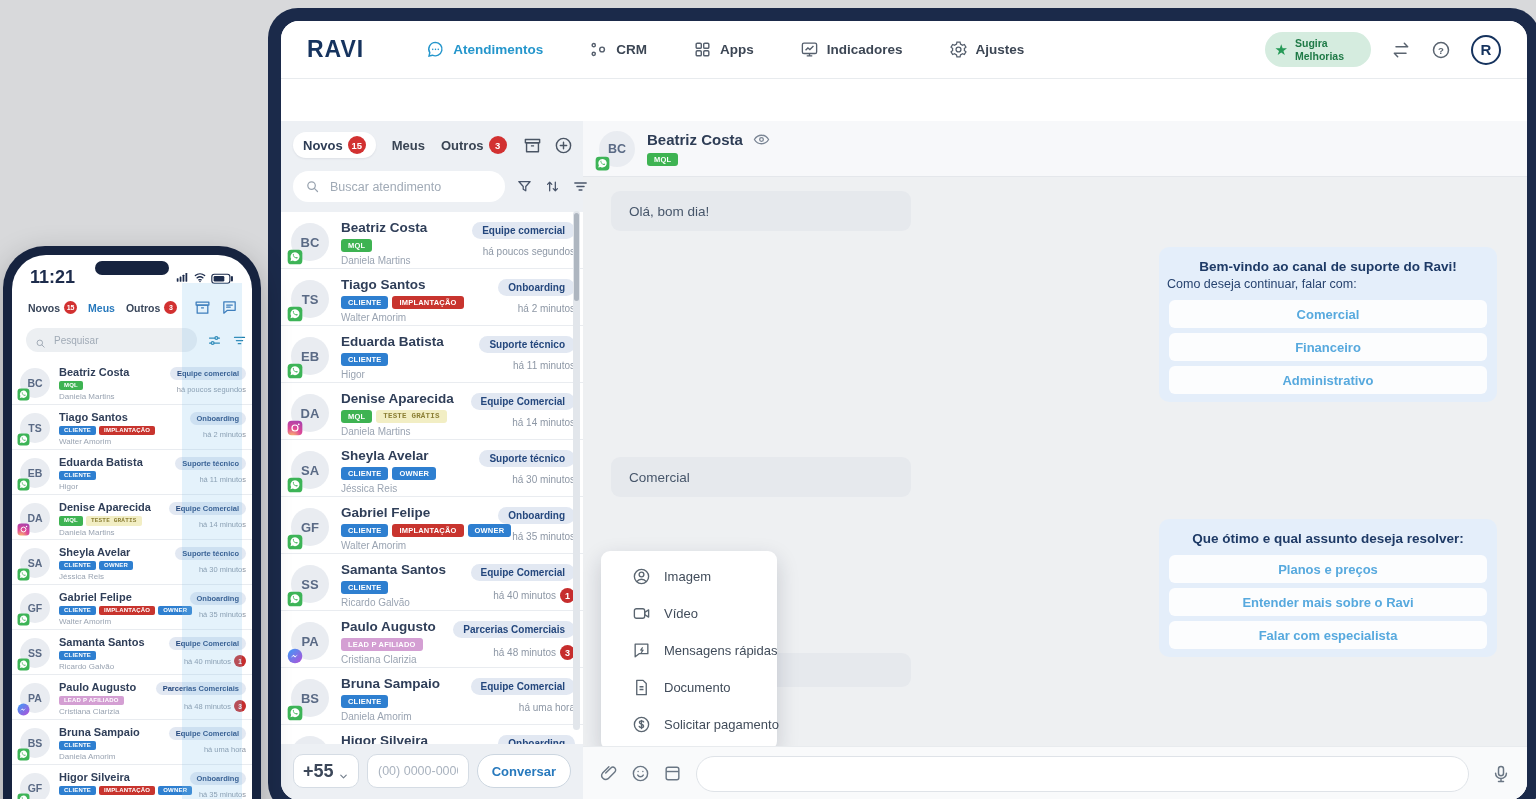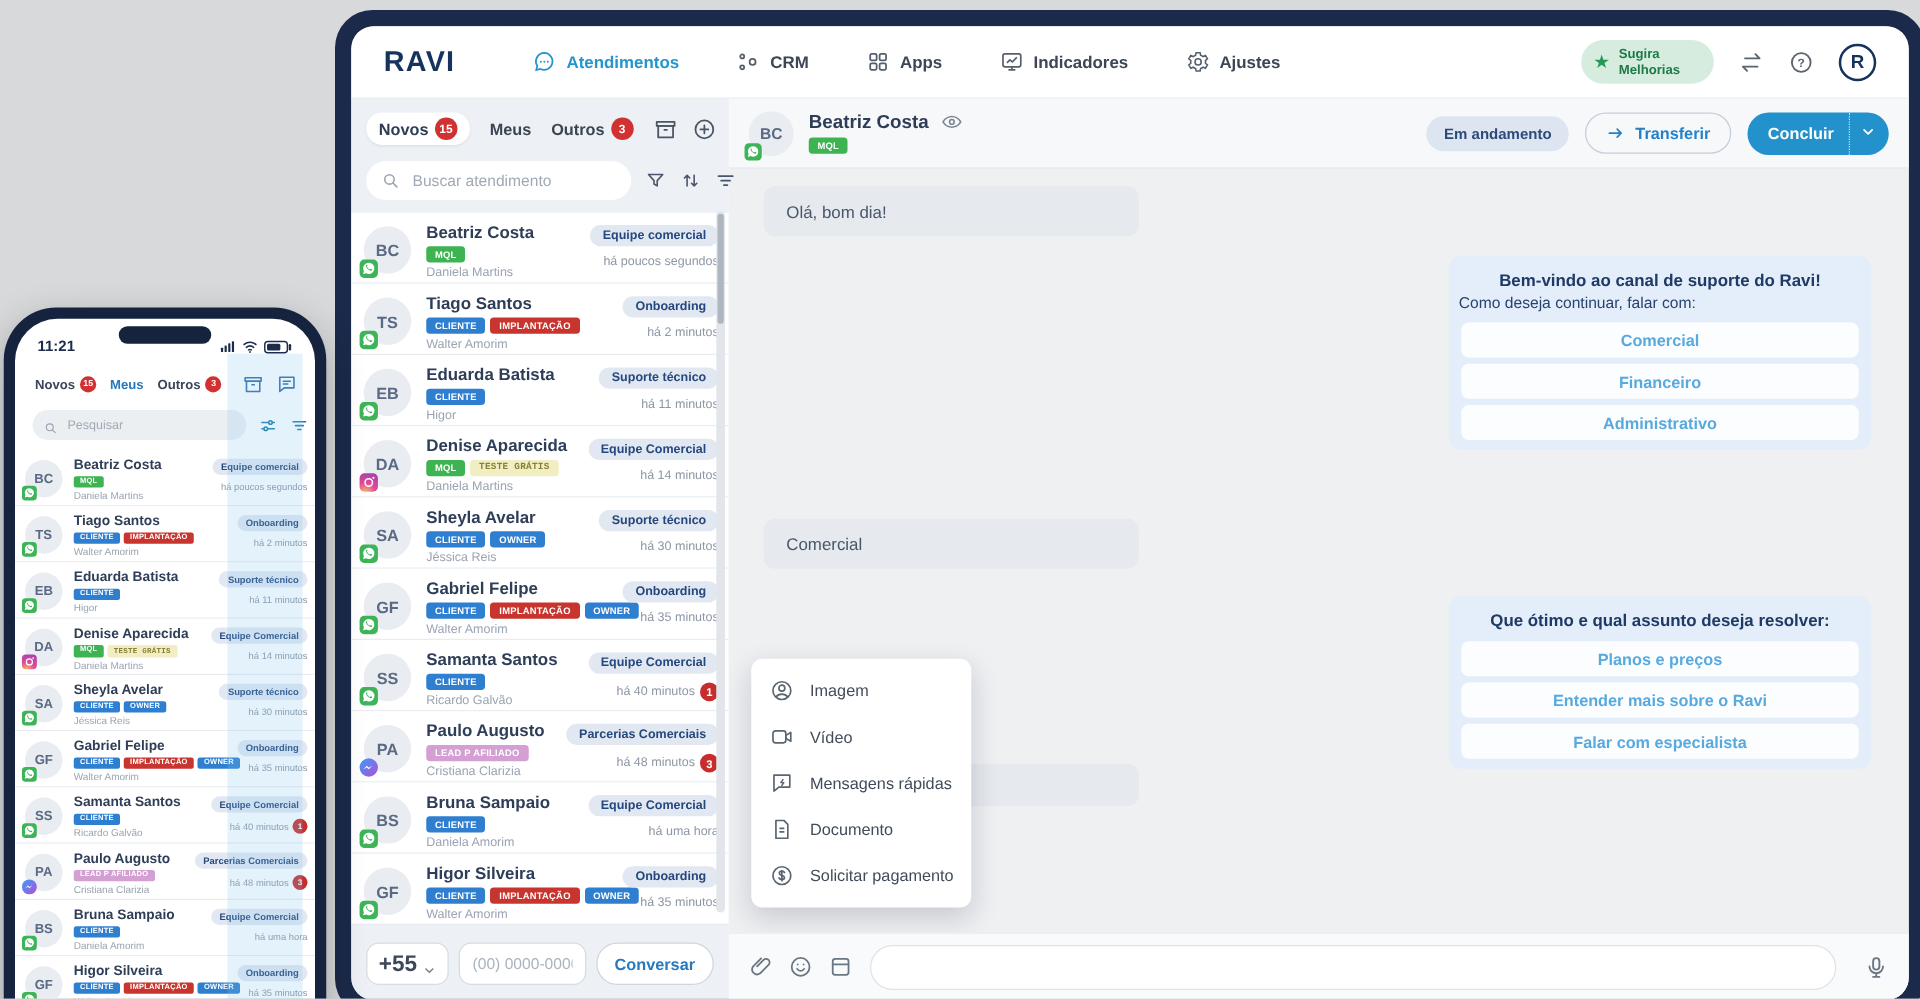--- a/index.html
+++ b/index.html
@@ -3,21 +3,21 @@
 <meta charset="utf-8">
 <style>
   html,body{margin:0;padding:0;background:#c9cacc;font-family:"Liberation Sans",sans-serif;}
   *{box-sizing:border-box;}
   .stage{position:relative;width:1536px;height:799px;overflow:hidden;background:#d8d9db;}
 
   
   .desktop-frame{position:absolute;left:268px;top:8px;width:1272px;height:805px;
     background:#1b2a4a;border-radius:30px;padding:13px;z-index:1;}
   .desktop-screen{width:100%;height:100%;background:#fff;border-radius:18px;overflow:hidden;
-    display:flex;flex-direction:column;}
+    display:flex;flex-direction:column;gap:42px;}
 
   
   .navbar{height:58px;flex:none;display:flex;align-items:center;padding:0 26px;background:#fff;
     border-bottom:1px solid #e8ebee;}
   .logo{font-size:23px;font-weight:800;color:#16335e;letter-spacing:1px;}
   .nav-items{display:flex;align-items:center;gap:46px;margin-left:62px;}
   .nav-item{display:flex;align-items:center;gap:8px;font-size:13.5px;font-weight:600;color:#3c4654;cursor:pointer;}
   .nav-item .nico{width:19px;height:19px;color:#555f6d;display:flex;}
   .nav-item .nico svg{width:100%;height:100%;}
   .nav-item.active{color:#2596cc;font-weight:700;}
@@ -114,22 +114,22 @@
     display:flex;align-items:center;padding:0 18px;font-size:13.5px;color:#47566a;}
   .msg-1{top:14px;} .msg-2{top:280px;} .msg-3{top:476px;height:34px;min-height:34px;}
   .bot-card{position:absolute;right:30px;width:338px;background:#e4eefa;border-radius:10px;padding:12px 8px 8px;}
   .card-1{top:70px;} .card-2{top:342px;}
   .bot-card-title{text-align:center;font-size:13.5px;font-weight:700;color:#1e3a66;}
   .bot-card-sub{text-align:left;font-size:12.5px;color:#27436f;margin-top:3px;}
   .card-options{margin-top:9px;display:flex;flex-direction:column;gap:5px;padding:0 2px;}
   .card-option{background:#fcfdfe;border-radius:6px;height:28px;display:flex;align-items:center;justify-content:center;
     color:#57a9de;font-weight:700;font-size:13px;cursor:pointer;}
 
-  .attach-menu{position:absolute;left:18px;top:392px;width:176px;background:#fff;border-radius:9px;
-    box-shadow:0 8px 22px rgba(20,30,55,.18);padding:7px 0;z-index:10;}
+  .attach-menu{position:absolute;left:18px;top:374px;width:176px;background:#fff;border-radius:9px;
+    box-shadow:0 8px 22px rgba(20,30,55,.18);padding:7px 16px;z-index:10;}
   .attach-item{display:flex;align-items:center;gap:13px;padding:9px 15px;cursor:pointer;}
   .attach-item .mico{width:19px;height:19px;color:#5a6570;flex:none;}
   .attach-item .mico svg{width:100%;height:100%;}
   .attach-label{font-size:13px;color:#414c5a;white-space:nowrap;}
 
   .input-bar{height:54px;flex:none;background:#f9fafb;border-top:1px solid #e8ebee;display:flex;align-items:center;padding:0 16px;}
   .input-icons{display:flex;align-items:center;gap:13px;}
   .input-icons .iconbtn{width:19px;height:19px;color:#6a7684;}
   .message-input{flex:1;height:36px;background:#fff;border:1px solid #dfe3e8;border-radius:18px;margin:0 22px 0 14px;
     padding:0 16px;font-size:13px;color:#3c4654;outline:none;font-family:inherit;}
@@ -137,21 +137,21 @@
   .mic-btn svg{width:100%;height:100%;}
 
   
   .phone-frame{position:absolute;left:3px;top:246px;width:258px;height:600px;background:#16233f;
     border-radius:42px;padding:9px;z-index:5;box-shadow:0 10px 30px rgba(0,0,0,.25);}
   .phone-screen{position:relative;width:100%;height:100%;background:#fff;border-radius:34px;overflow:hidden;
     display:flex;flex-direction:column;}
   .phone-glow{position:absolute;top:28px;right:10px;bottom:0;width:60px;background:rgba(130,198,236,.22);z-index:3;pointer-events:none;}
   .notch{position:absolute;top:6px;left:50%;transform:translateX(-50%);width:74px;height:14px;background:#16233f;border-radius:8px;}
   .status-row{height:34px;flex:none;display:flex;align-items:center;padding:10px 18px 0;}
-  .p-time{font-size:12px;font-weight:700;color:#1d2c4c;}
+  .p-time{font-size:18px;font-weight:700;color:#1d2c4c;}
   .status-icons{margin-left:auto;display:flex;align-items:center;gap:4px;color:#1d2c4c;}
   .status-icons .sico{width:14px;height:14px;}
   .status-icons .bico{width:23px;height:13px;}
   .p-tabs-row{flex:none;display:flex;align-items:center;gap:11px;padding:10px 14px 4px 16px;}
   .p-tab{display:flex;align-items:center;gap:4px;font-size:10.5px;font-weight:700;color:#39465a;cursor:pointer;}
   .p-tab.active{color:#2779bd;}
   .p-badge{background:#d23131;color:#fff;border-radius:50%;min-width:13px;height:13px;font-size:7px;font-weight:700;
     display:flex;align-items:center;justify-content:center;}
   .p-tabs-icons{margin-left:auto;display:flex;gap:10px;}
   .p-tabs-icons .iconbtn{width:17px;height:17px;color:#2b6cb0;}
@@ -615,37 +615,20 @@
             </div>
             <div class="ch-name-block">
               <div class="ch-name-row">
                 <span class="ch-name">Beatriz Costa</span>
                 <span class="eye-ico"><svg viewBox="0 0 24 24" fill="none" stroke="currentColor" stroke-width="1.8">
                       <path d="M2 12s3.5-6 10-6 10 6 10 6-3.5 6-10 6-10-6-10-6z"></path>
                       <circle cx="12" cy="12" r="2.6"></circle>
                     </svg></span>
               </div>
               <span class="tag tag-green ch-tag">MQL</span>
-            </div>
-            <div class="chat-header-right">
-              <span class="status-pill">Em andamento</span>
-              <button class="transfer-btn">
-                <span class="aico"><svg viewBox="0 0 24 24" fill="none" stroke="currentColor" stroke-width="2.2" stroke-linecap="round" stroke-linejoin="round">
-                      <path d="M4 12h15M14 7l5 5-5 5"></path>
-                    </svg></span>
-                <span>Transferir</span>
-              </button>
-              <button class="conclude-btn">
-                <span class="conclude-main">Concluir</span>
-                <span class="conclude-chev">
-                    <span><svg viewBox="0 0 24 24" fill="none" stroke="currentColor" stroke-width="2.6" stroke-linecap="round" stroke-linejoin="round">
-                        <path d="M6 9l6 6 6-6"></path>
-                      </svg></span>
-                  </span>
-              </button>
             </div>
           </div>
 
           <div class="chat-body">
             <div class="msg-bubble msg-1">Olá, bom dia!</div>
 
             <div class="bot-card card-1">
               <div class="bot-card-title">Bem-vindo ao canal de suporte do Ravi!</div>
               <div class="bot-card-sub">Como deseja continuar, falar com:</div>
               <div class="card-options" id="welcome-options">

